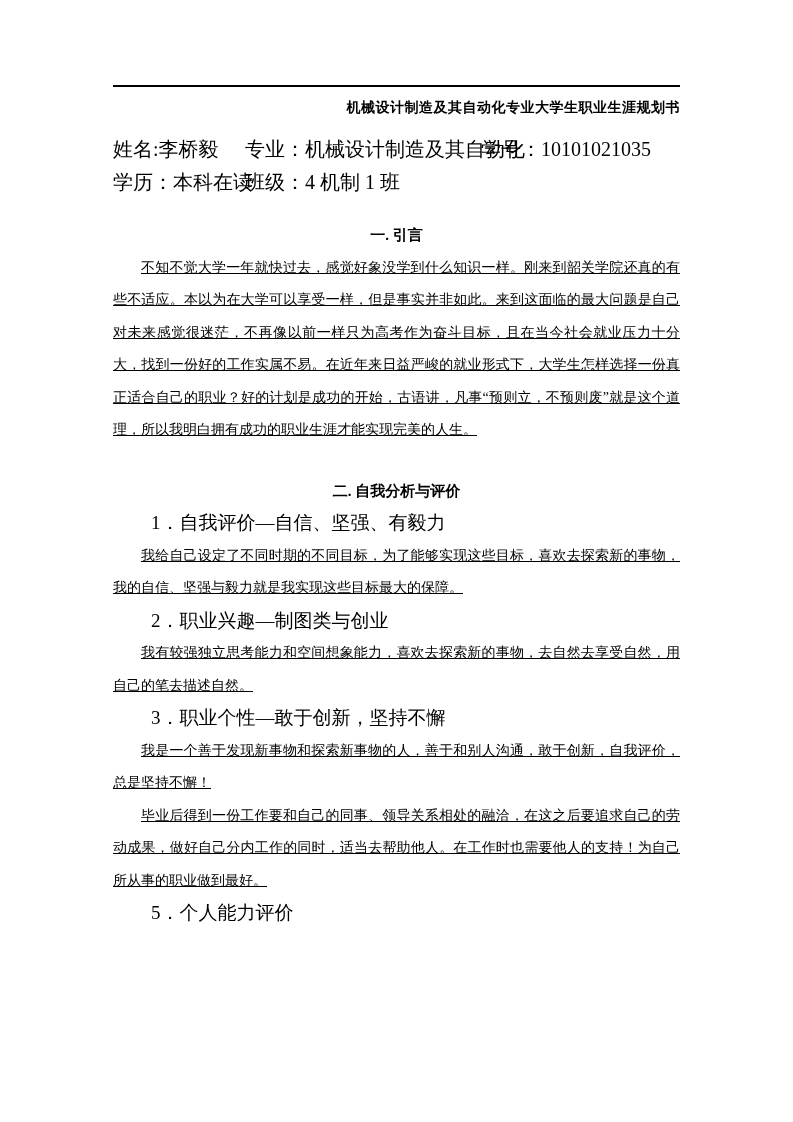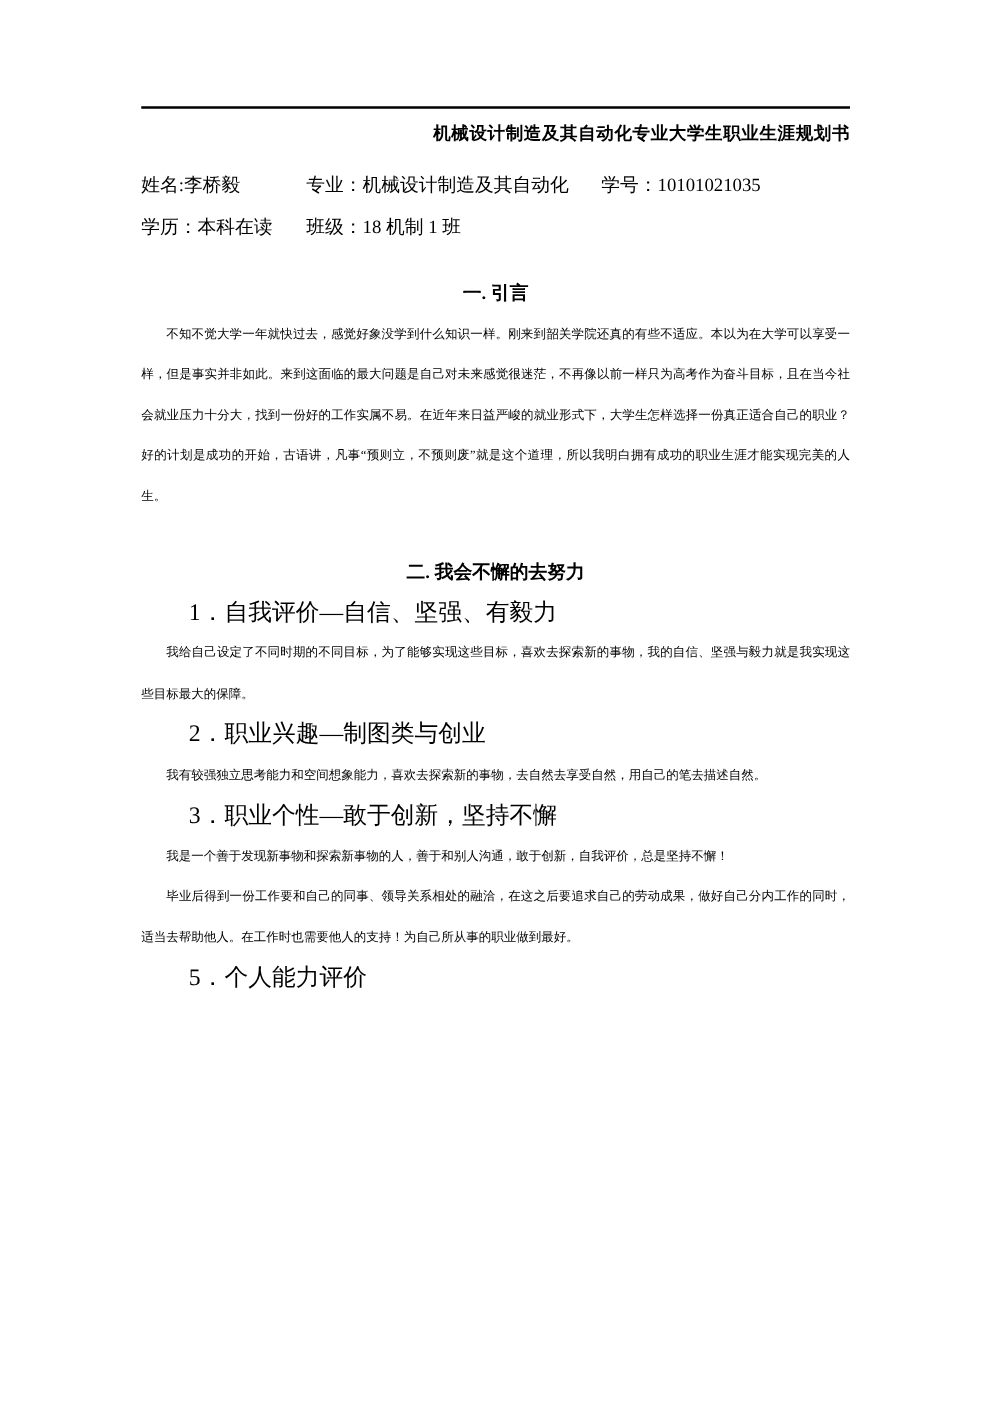--- a/index.html
+++ b/index.html
@@ -29,46 +29,47 @@
   .doc-title {
     margin-top: 10px;
     font-size: 14px;
     font-weight: bold;
     line-height: 22px;
     text-align: right;
     letter-spacing: 0.5px;
   }
   .info-rows {
     margin-top: 14px;
-    font-size: 15px;
+    font-size: 20px;
   }
   .info-row {
     position: relative;
     line-height: 32.5px;
     height: 32.5px;
     white-space: nowrap;
   }
   .info-col { position: absolute; top: 0; }
   .col-1 { left: 0; }
   .col-2 { left: 132px; }
   .col-3 { left: 368px; }
   .section-heading {
     font-size: 15px;
     font-weight: bold;
     text-align: center;
     line-height: 32.5px;
   }
   .heading-intro { margin-top: 21px; text-align: center; }
   .heading-self { margin-top: 28px; }
   .para {
-    font-size: 10px;
+    font-size: 14px;
     line-height: 32.5px;
     text-align: justify;
     text-indent: 2em;
     word-break: break-all;
+    text-decoration: underline;
   }
   .item-title {
     font-size: 19px;
     line-height: 32.5px;
     text-indent: 2em;
     white-space: nowrap;
   }
   .item-gap { }
 </style>
 </head>
@@ -82,28 +83,28 @@
     <div class="doc-title">机械设计制造及其自动化专业大学生职业生涯规划书</div>
 
     <div class="info-rows">
       <div class="info-row">
         <span class="info-col col-1"><span>姓名:</span><span>李桥毅</span></span>
         <span class="info-col col-2"><span>专业：</span><span>机械设计制造及其自动化</span></span>
         <span class="info-col col-3"><span>学号：</span><span>10101021035</span></span>
       </div>
       <div class="info-row">
         <span class="info-col col-1"><span>学历：</span><span>本科在读</span></span>
-        <span class="info-col col-2"><span>班级：</span><span>18 机制 1 班</span></span>
+        <span class="info-col col-2"><span>班级：</span><span>4 机制 1 班</span></span>
       </div>
     </div>
 
     <div class="section-heading heading-intro">一. 引言</div>
     <p class="para">不知不觉大学一年就快过去，感觉好象没学到什么知识一样。刚来到韶关学院还真的有些不适应。本以为在大学可以享受一样，但是事实并非如此。来到这面临的最大问题是自己对未来感觉很迷茫，不再像以前一样只为高考作为奋斗目标，且在当今社会就业压力十分大，找到一份好的工作实属不易。在近年来日益严峻的就业形式下，大学生怎样选择一份真正适合自己的职业？好的计划是成功的开始，古语讲，凡事“预则立，不预则废”就是这个道理，所以我明白拥有成功的职业生涯才能实现完美的人生。</p>
 
-    <div class="section-heading heading-self">二. 我会不懈的去努力</div>
+    <div class="section-heading heading-self">二. 自我分析与评价</div>
 
     <div class="item-title">1．自我评价—自信、坚强、有毅力</div>
     <p class="para">我给自己设定了不同时期的不同目标，为了能够实现这些目标，喜欢去探索新的事物，我的自信、坚强与毅力就是我实现这些目标最大的保障。</p>
 
     <div class="item-title item-gap">2．职业兴趣—制图类与创业</div>
     <p class="para">我有较强独立思考能力和空间想象能力，喜欢去探索新的事物，去自然去享受自然，用自己的笔去描述自然。</p>
 
     <div class="item-title item-gap">3．职业个性—敢于创新，坚持不懈</div>
     <p class="para">我是一个善于发现新事物和探索新事物的人，善于和别人沟通，敢于创新，自我评价，总是坚持不懈！</p>
 

